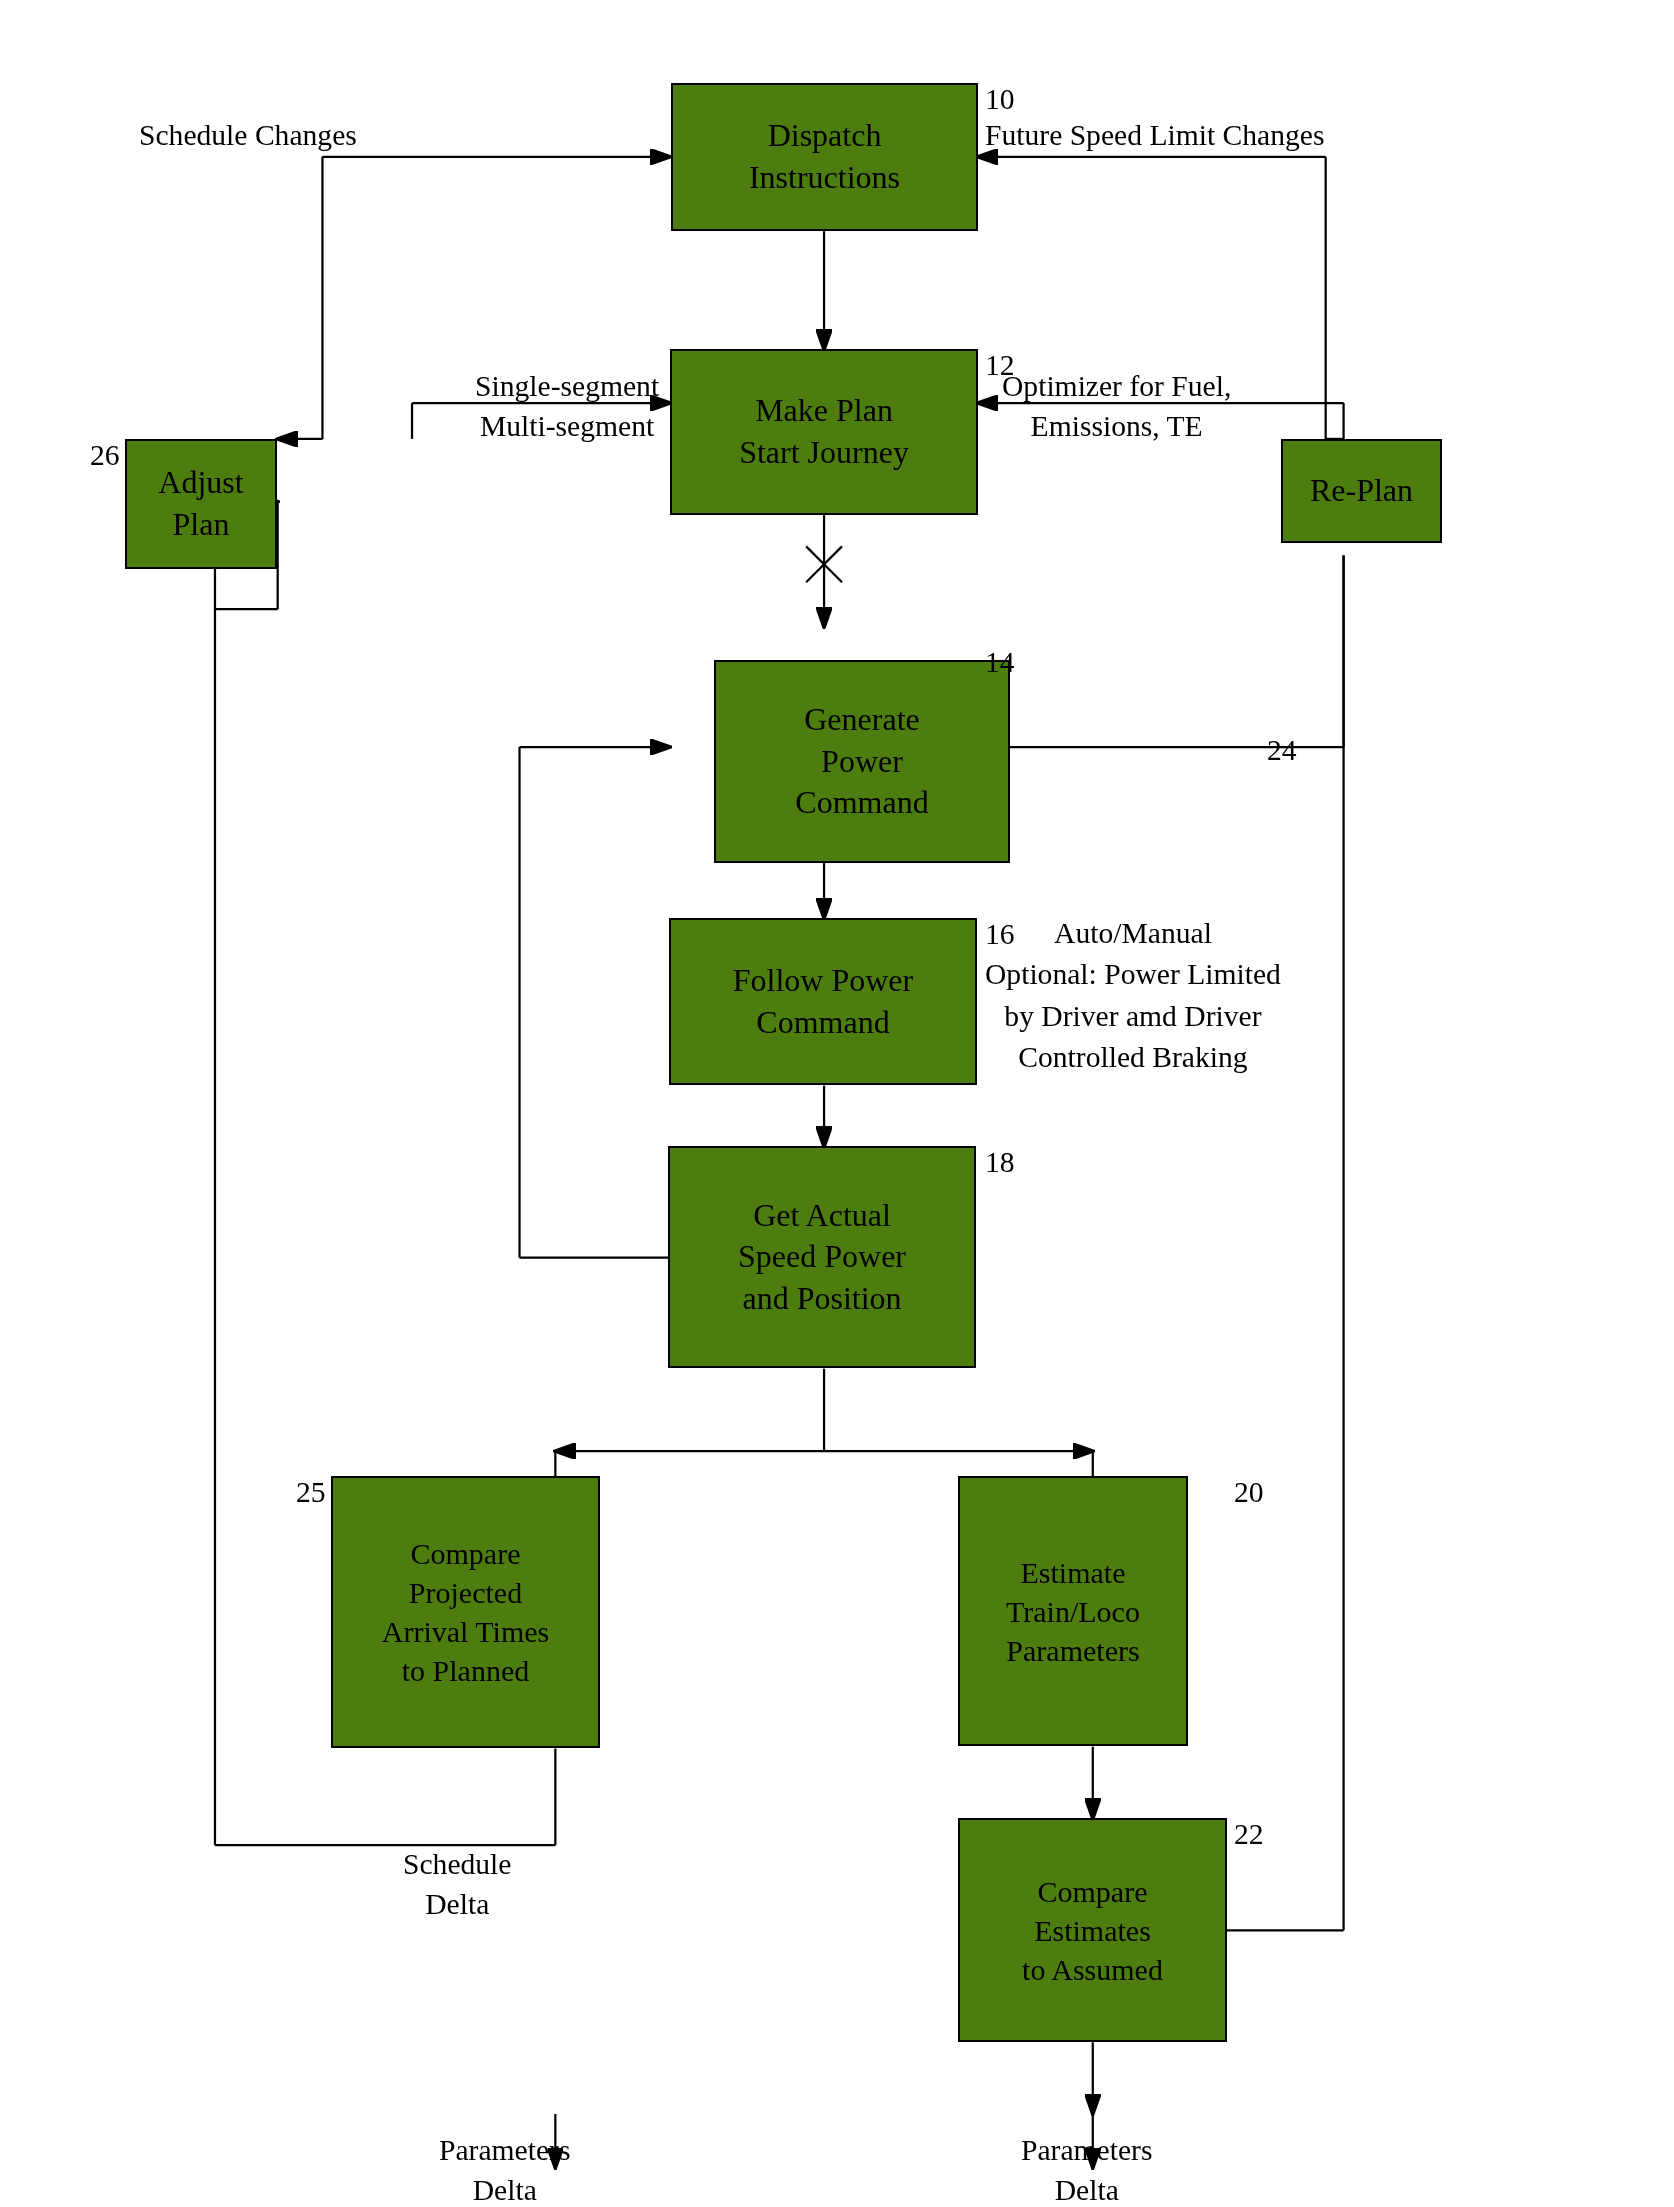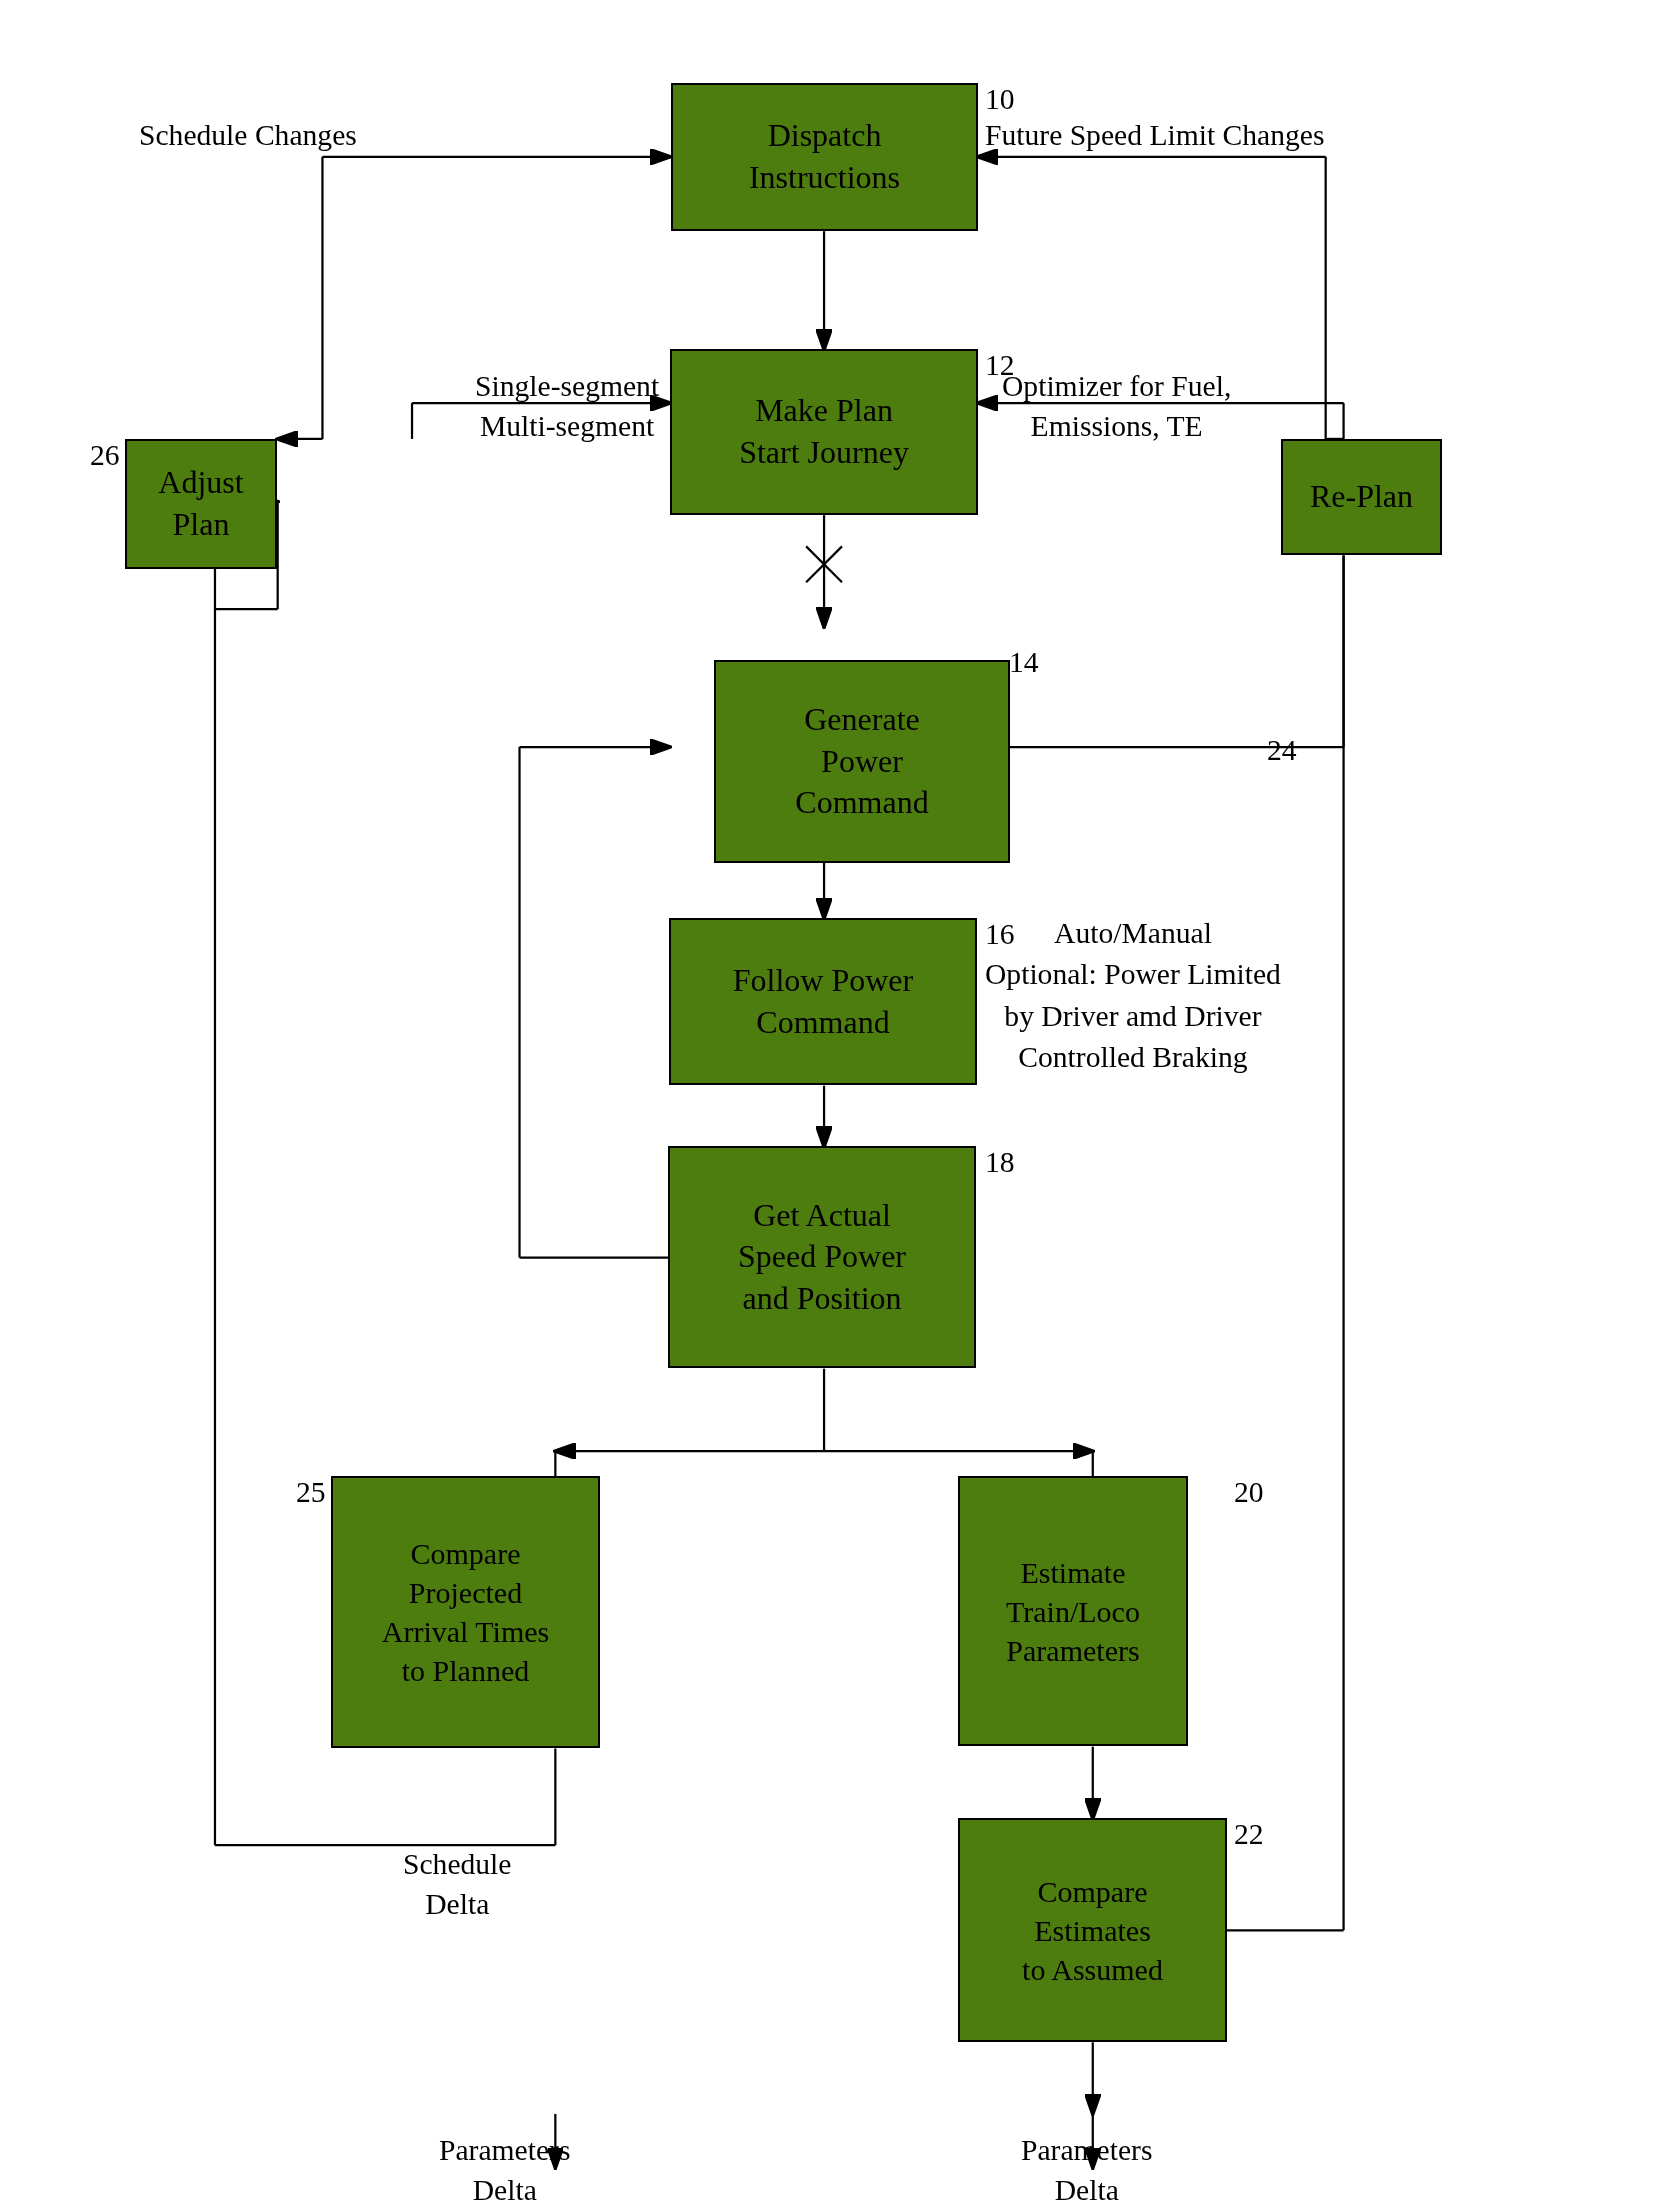--- a/index.html
+++ b/index.html
@@ -143,29 +143,29 @@
   </div>
 
   <div class="number" style="left:985px; top:349px;">12</div>
 
   <div class="box" style="left:125px; top:439px; width:152px; height:130px; font-size:32px;">
     <span>Adjust<br>Plan</span>
   </div>
 
   <div class="number" style="left:90px; top:439px;">26</div>
 
-  <div class="box" style="left:1281px; top:439px; width:161px; height:116px; font-size:32px;">
+  <div class="box" style="left:1281px; top:439px; width:161px; height:104px; font-size:32px;">
     <span>Re-Plan</span>
   </div>
 
   <div class="box" style="left:670px; top:660px; width:296px; height:203px; font-size:32px;margin-left:44px;">
     <span>Generate<br>Power<br>Command</span>
   </div>
 
-  <div class="number" style="left:985px; top:646px;margin-left:24px;">14</div>
+  <div class="number" style="left:985px; top:646px;">14</div>
 
   <div class="box" style="left:669px; top:918px; width:308px; height:167px; font-size:32px;">
     <span>Follow Power<br>Command</span>
   </div>
 
   <div class="number" style="left:985px; top:918px;">16</div>
 
   <div class="box" style="left:668px; top:1146px; width:308px; height:222px; font-size:32px;">
     <span>Get Actual<br>Speed Power<br>and Position</span>
   </div>

